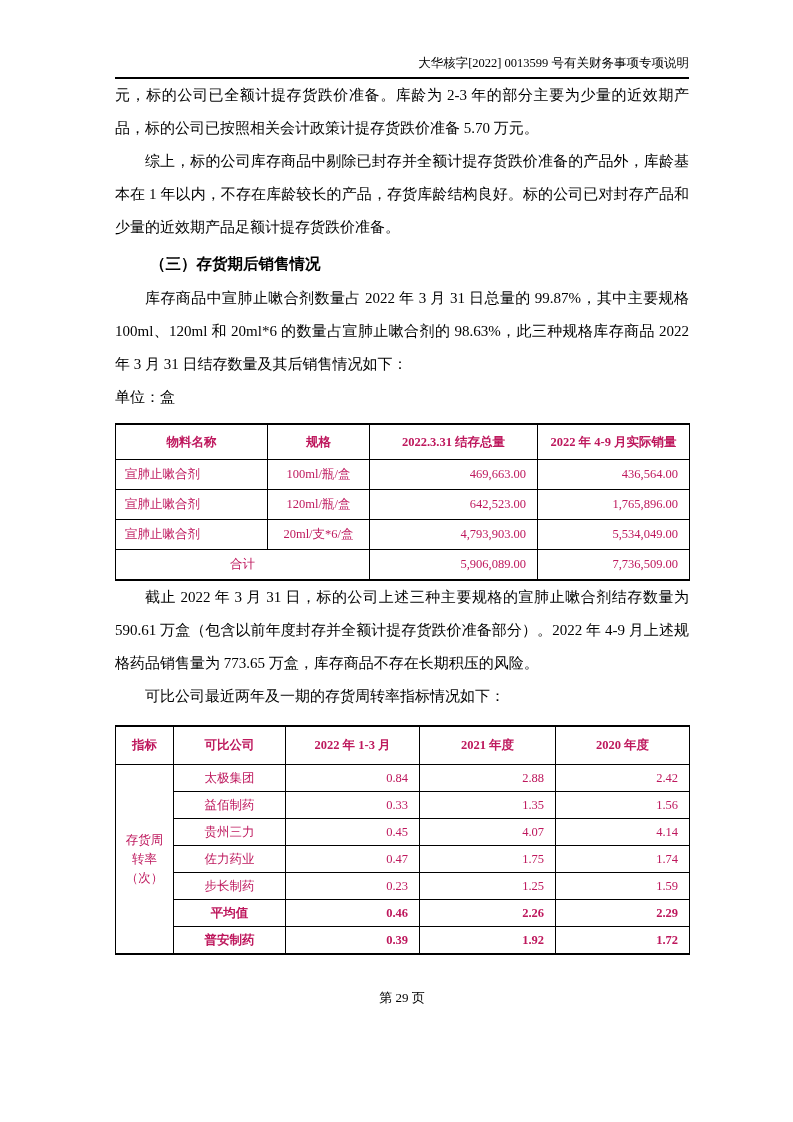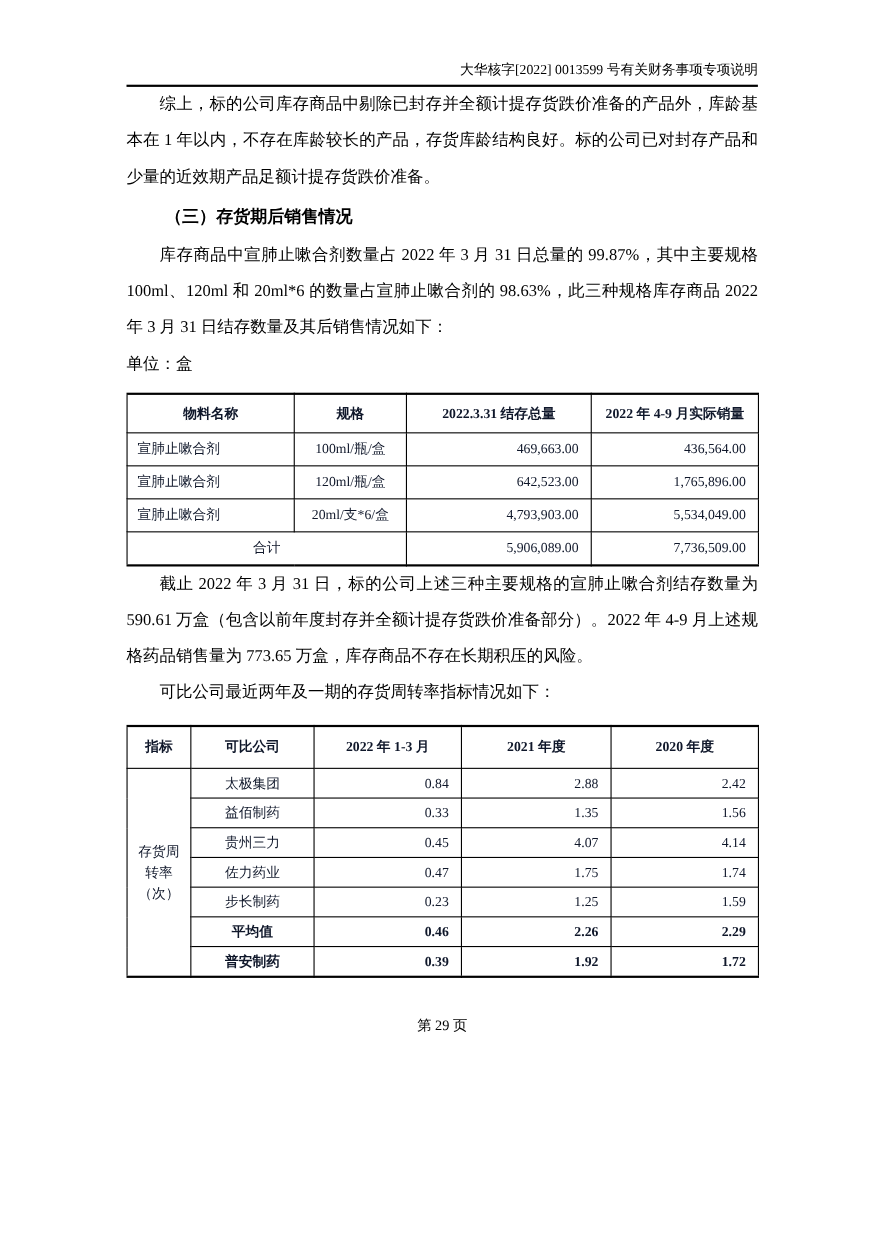--- a/index.html
+++ b/index.html
@@ -44,21 +44,21 @@
     margin-top: 4px;
     font-size: 15px;
     line-height: 24px;
     text-align: left;
   }
   table {
     border-collapse: collapse;
     table-layout: fixed;
     width: 574px;
     font-size: 12.5px;
-    color: #0f172a;
+    color: #be185d;
   }
   .tbl1 { margin-top: 14px; border: 1.5px solid #000; border-top: 2.5px solid #000; border-bottom: 2.5px solid #000; }
   .tbl2 { margin-top: 12px; border: 1.5px solid #000; border-top: 2.5px solid #000; border-bottom: 2.5px solid #000; }
   th, td { border: 1px solid #000; padding: 0 6px; }
   th { font-weight: bold; text-align: center; }
   .tbl1 th { height: 34px; }
   .tbl1 td { height: 29px; }
   .tbl2 th { height: 37px; }
   .tbl2 td { height: 26px; }
   .cell-left  { text-align: left;  padding-left: 9px; font-family: Liberation Serif, serif; }
@@ -84,20 +84,21 @@
 </head>
 <body>
 
 <div class="page">
   <div class="content">
 
     <div class="doc-header">
       <span>大华核字[2022] 0013599 号有关财务事项专项说明</span>
     </div>
 
+    <p class="body-par p1">元，标的公司已全额计提存货跌价准备。库龄为 2-3 年的部分主要为少量的近效期产品，标的公司已按照相关会计政策计提存货跌价准备 5.70 万元。</p>
 
     <p class="body-par indent p2">综上，标的公司库存商品中剔除已封存并全额计提存货跌价准备的产品外，库龄基本在 1 年以内，不存在库龄较长的产品，存货库龄结构良好。标的公司已对封存产品和少量的近效期产品足额计提存货跌价准备。</p>
 
     <h3 class="sec-heading h3">（三）存货期后销售情况</h3>
 
     <p class="body-par indent p3">库存商品中宣肺止嗽合剂数量占 2022 年 3 月 31 日总量的 99.87%，其中主要规格 100ml、120ml 和 20ml*6 的数量占宣肺止嗽合剂的 98.63%，此三种规格库存商品 2022 年 3 月 31 日结存数量及其后销售情况如下：</p>
 
     <div class="unit-label">单位：盒</div>
 
     <table class="tbl1">

